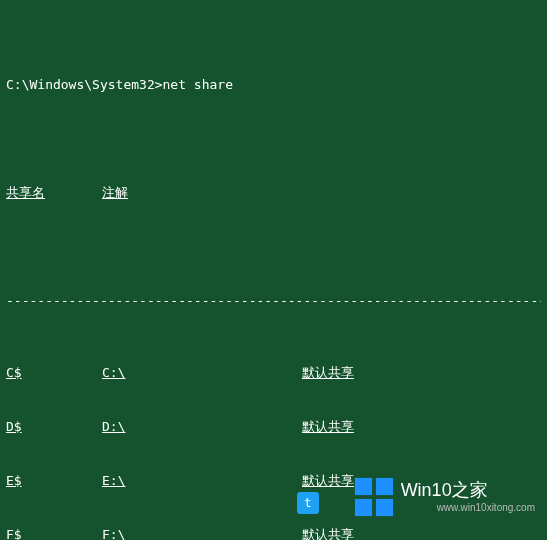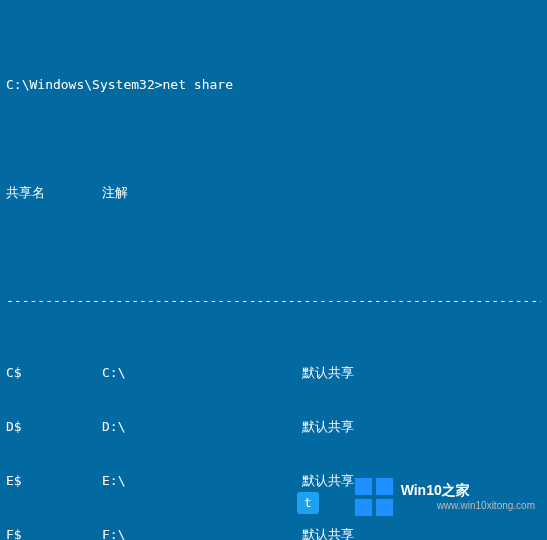--- a/index.html
+++ b/index.html
@@ -1,39 +1,39 @@
 <!DOCTYPE html>
 <html><head>
 <meta charset="utf-8">
 <style>
   html,body{margin:0;padding:0;background:#fff;}
   .terminal{
     width:547px;height:540px;
-    background:#0369a1;color:#fff;
+    background:#14532d;color:#fff;
     font-family:"Microsoft YaHei","SimSun","Consolas",monospace;
     font-size:13px;line-height:18px;
     white-space:pre;
     box-sizing:border-box;
     padding:4px 6px;
     position:relative;overflow:hidden;
   }
-  .line{display:flex;}
+  .line{display:flex;text-decoration:underline;}
   .c1{display:inline-block;width:96px;}
   .c2{display:inline-block;width:200px;}
   .c3{display:inline-block;}
   .hr{color:#fff;overflow:hidden;text-overflow:clip;}
   
   .wm{
     position:absolute;right:6px;bottom:18px;
     display:flex;align-items:center;gap:6px;
     padding:4px 6px;
   }
   .wm-logo{width:42px;height:42px;}
   .wm-txt{display:flex;flex-direction:column;line-height:1;}
-  .wm-title{font-family:"Microsoft YaHei",sans-serif;font-size:14px;font-weight:700;color:#fff;}
+  .wm-title{font-family:"Microsoft YaHei",sans-serif;font-size:18px;font-weight:400;color:#fff;}
   .wm-url{font-family:"Microsoft YaHei",sans-serif;font-size:10px;color:#bbb;margin-top:4px;padding-left:36px;}
   .sq{fill:#1e90ff;}
   
   .badge{
     position:absolute;left:297px;bottom:26px;width:22px;height:22px;
     background:#1da1f2;border-radius:3px;
     display:flex;align-items:center;justify-content:center;
     color:#fff;font-size:13px;
   }
 </style>

